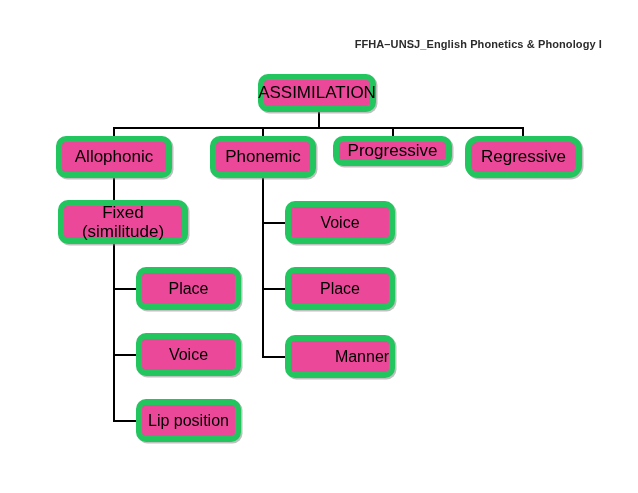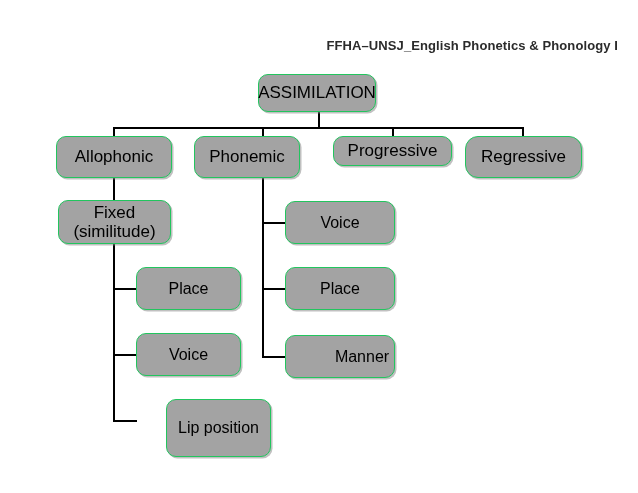--- a/index.html
+++ b/index.html
@@ -7,38 +7,38 @@
     width:638px;height:493px;
     background:#ffffff;
     font-family:"Liberation Sans", sans-serif;
     position:relative;
     overflow:hidden;
   }
   #canvas{position:absolute;left:0;top:0;width:638px;height:493px;}
 
   .header-text{
     position:absolute;
-    right:20px;
+    right:36px;
     top:38px;
-    font-size:13px;
+    font-size:11px;
     font-weight:bold;
     color:#2b2b2b;
     letter-spacing:.1px;
     white-space:nowrap;
   }
 
   
   .ln{position:absolute;background:#000000;}
 
   
   .node{
     position:absolute;
     box-sizing:border-box;
-    background:#a3a3a3;
-    border:1px solid #22c55e;
+    background:#ec4899;
+    border:6px solid #22c55e;
     border-radius:10px;
     box-shadow:1.5px 1.5px 0 rgba(140,140,140,.55);
     display:flex;
     align-items:center;
     justify-content:center;
     text-align:center;
     color:#000000;
     font-size:17px;
     line-height:1.12;
     white-space:pre-line;
@@ -69,34 +69,34 @@
 
   <div class="ln" style="left:262px;top:178px;width:2px;height:180px;"></div>
   <div class="ln" style="left:262px;top:222px;width:24px;height:2px;"></div>
   <div class="ln" style="left:262px;top:288px;width:24px;height:2px;"></div>
   <div class="ln" style="left:262px;top:356px;width:24px;height:2px;"></div>
 
   <div class="node root" style="left:258px;top:74px;width:118px;height:38px;">ASSIMILATION</div>
 
   <div class="node" style="left:56px;top:136px;width:116px;height:42px;">Allophonic</div>
 
-  <div class="node" style="left:194px;top:136px;width:106px;height:42px;">Phonemic</div>
+  <div class="node" style="left:210px;top:136px;width:106px;height:42px;">Phonemic</div>
 
   <div class="node" style="left:333px;top:136px;width:119px;height:30px;">Progressive</div>
 
   <div class="node" style="left:465px;top:136px;width:117px;height:42px;border-radius:13px;">Regressive</div>
 
-  <div class="node" style="left:58px;top:200px;width:113px;height:44px;">Fixed
+  <div class="node" style="left:58px;top:200px;width:130px;height:44px;">Fixed
 (similitude)</div>
 
   <div class="node small" style="left:136px;top:267px;width:105px;height:43px;">Place</div>
 
   <div class="node small" style="left:136px;top:333px;width:105px;height:43px;">Voice</div>
 
-  <div class="node small" style="left:136px;top:399px;width:105px;height:58px;margin-left:30px;">Lip position</div>
+  <div class="node small" style="left:136px;top:399px;width:105px;height:43px;">Lip position</div>
 
   <div class="node small" style="left:285px;top:201px;width:110px;height:43px;">Voice</div>
 
   <div class="node small" style="left:285px;top:267px;width:110px;height:43px;">Place</div>
 
   <div class="node small" style="left:285px;top:335px;width:110px;height:43px;padding-left:44px;">Manner</div>
 
 </div>
 
 </body></html>

